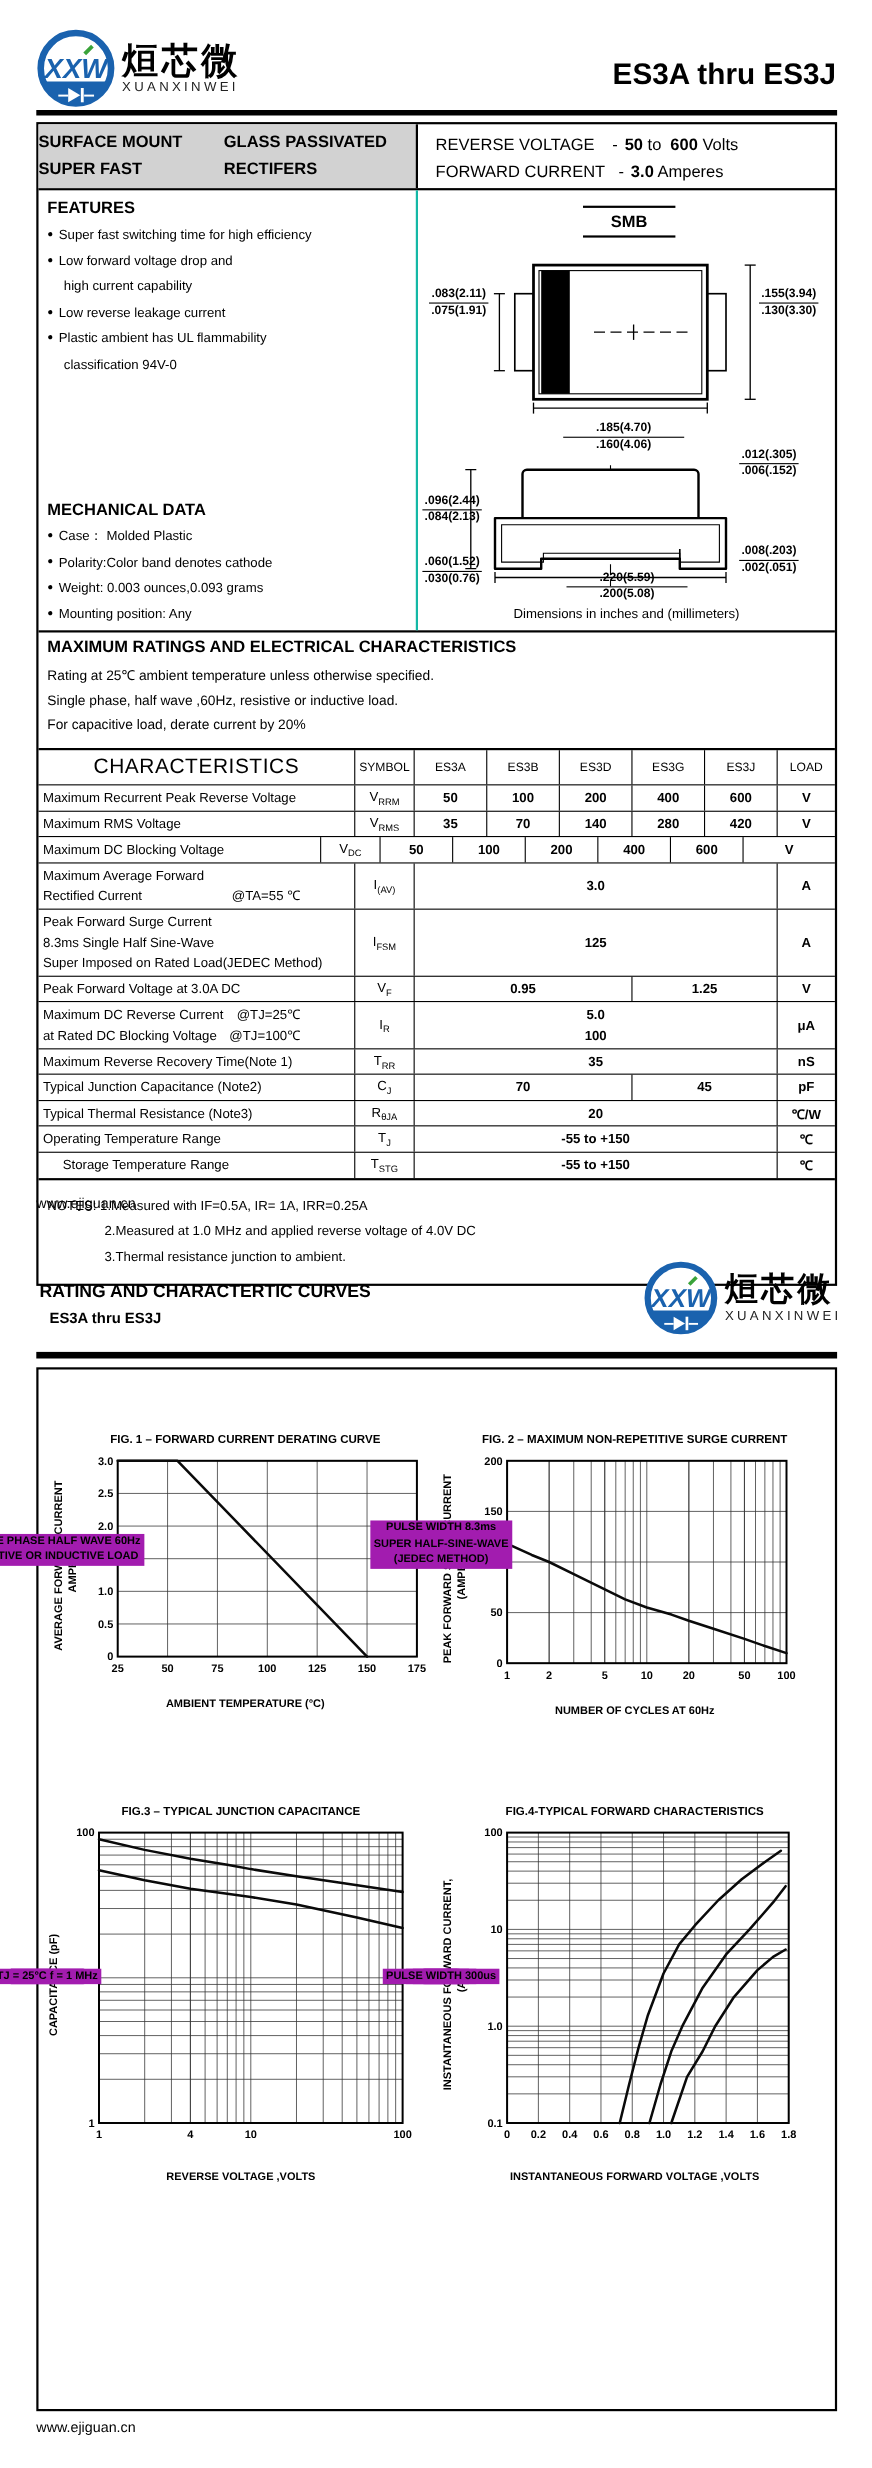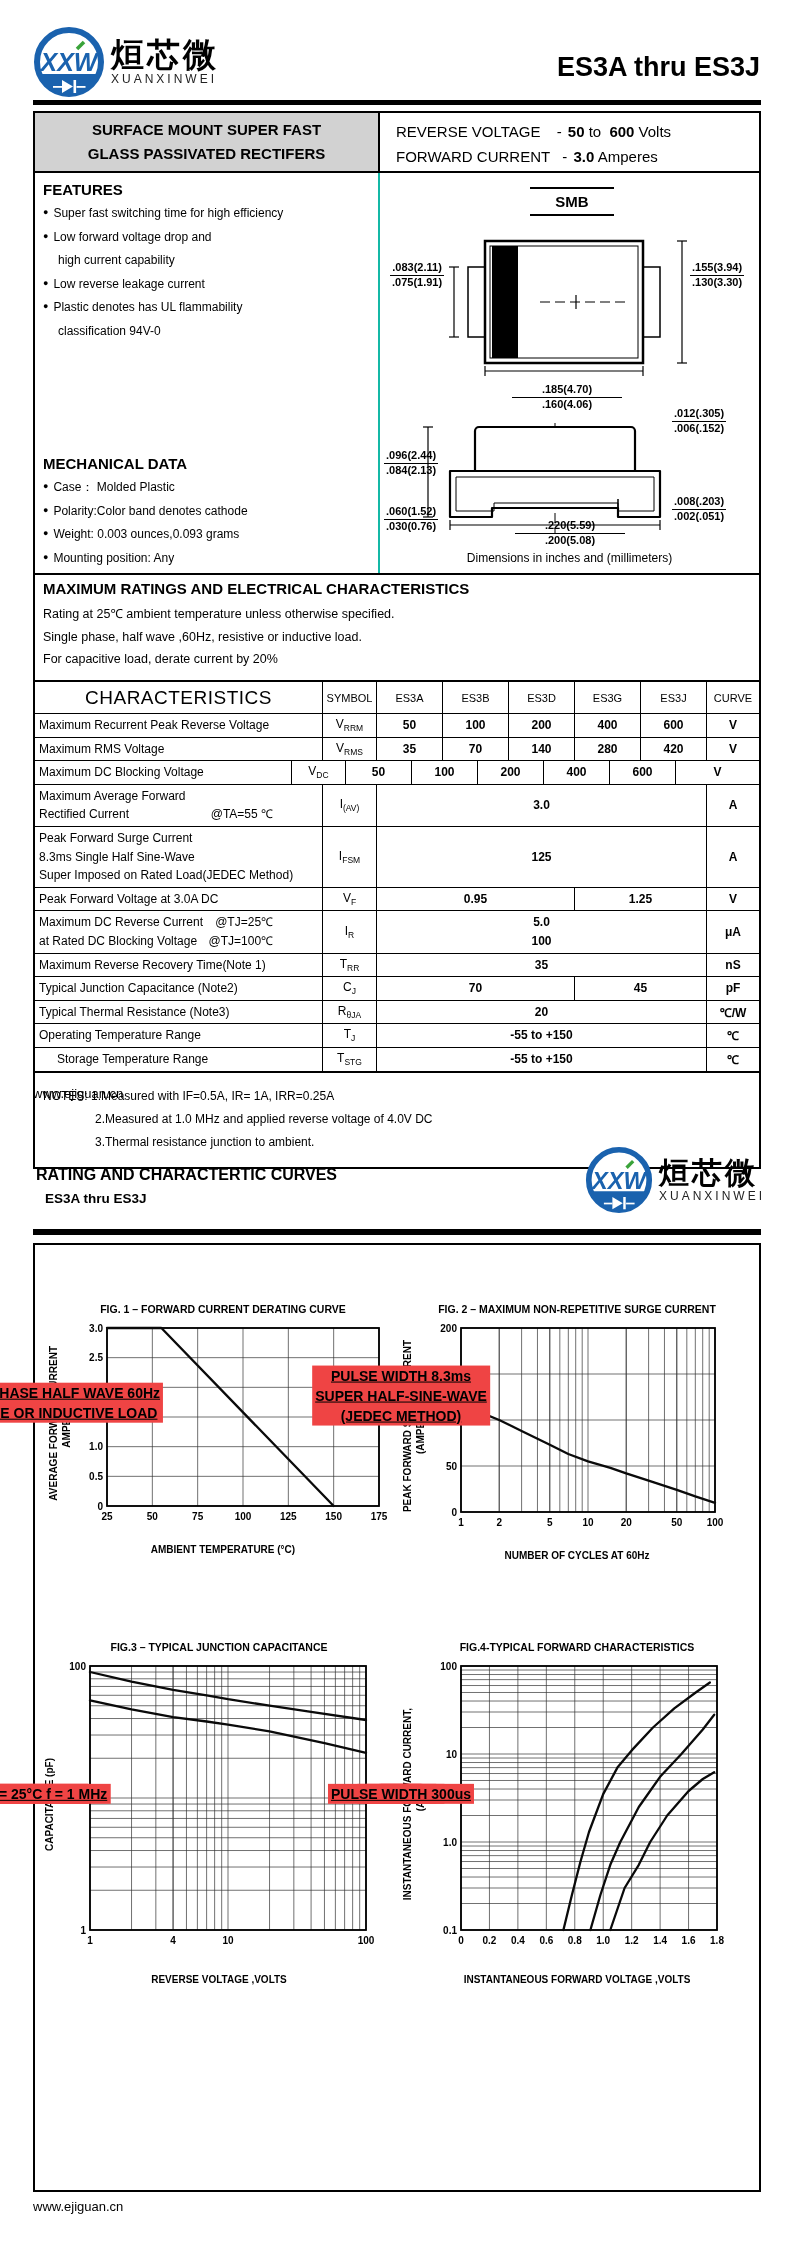--- a/index.html
+++ b/index.html
@@ -14,21 +14,21 @@
 
   
   #title1{right:33px;top:52px;font-size:27px;font-weight:bold;}
   .rule{background:#000;}
   #rule1{left:33px;top:100px;width:728px;height:5px;}
 
   
   #mainbox{left:33px;top:111px;width:728px;border:2px solid #000;box-sizing:border-box;}
   .banner-row{display:flex;border-bottom:2px solid #000;height:58px;}
   .banner-left{width:345px;background:#d2d2d2;border-right:2px solid #000;
-    display:flex;flex-direction:column;justify-content:center;align-items:center;
+    display:flex;flex-direction:row;justify-content:center;align-items:center;
     font-weight:bold;font-size:15px;line-height:1.6;box-sizing:border-box;}
   .banner-right{flex:1;font-size:15px;padding:7px 0 0 16px;line-height:1.65;}
   .banner-right b{font-weight:bold;}
   .banner-right span{margin-right:4px;}
 
   .detail-row{display:flex;height:400px;border-bottom:2px solid #000;}
   .detail-left{width:345px;border-right:2px solid #14b8a6;position:relative;box-sizing:border-box;}
   .detail-right{flex:1;position:relative;}
 
   .sec-h{font-size:15px;font-weight:bold;}
@@ -87,22 +87,22 @@
   #fig2{left:366px;top:58px;width:352px;}
   #fig3{left:8px;top:396px;width:352px;}
   #fig4{left:366px;top:396px;width:352px;}
   .fig-title{text-align:center;font-size:10.5px;font-weight:bold;margin-bottom:7px;}
   .fig-body{display:flex;align-items:center;position:relative;}
   .ylab{writing-mode:vertical-rl;transform:rotate(180deg);font-size:10px;font-weight:bold;
         text-align:center;white-space:pre-line;line-height:1.3;}
   .xlab{text-align:center;font-size:10px;font-weight:bold;margin-top:20px;}
   #fig3 .xlab,#fig4 .xlab{margin-top:26px;}
   svg.plot text.tick{font-size:10px;font-weight:bold;font-family:"Liberation Sans",sans-serif;}
-  .ann{position:absolute;transform:translate(-50%,-50%);background:#ef4444;font-size:14px;
-       font-weight:bold;text-align:center;line-height:1.45;padding:0 3px;white-space:nowrap;text-decoration:underline;}
+  .ann{position:absolute;transform:translate(-50%,-50%);background:#a21caf;font-size:10px;
+       font-weight:bold;text-align:center;line-height:1.45;padding:0 3px;white-space:nowrap;}
 </style>
 </head>
 <body>
 
 <div id="page">
 
   <div class="abs logo" style="left:33px;top:26px;">
     <svg width="72" height="72" viewBox="0 0 72 72">
       <circle cx="36" cy="36" r="32" fill="#fff" stroke="#1a62ae" stroke-width="6"></circle>
       <path d="M66.7,48 A33,33 0 0 1 5.3,48 Z" fill="#1a62ae"></path>
@@ -161,21 +161,21 @@
               </div>
               <div class="bullet-row cont">
                 <span>high current capability</span>
               </div>
               <div class="bullet-row">
                 <span class="bl">●</span>
                 <span>Low reverse leakage current</span>
               </div>
               <div class="bullet-row">
                 <span class="bl">●</span>
-                <span>Plastic denotes has UL flammability</span>
+                <span>Plastic ambient has UL flammability</span>
               </div>
               <div class="bullet-row cont">
                 <span>classification 94V-0</span>
               </div>
             </div>
         </div>
         <div class="mech">
           <div class="sec-h">MECHANICAL DATA</div>
           <div>
               <div class="bullet-row">
@@ -278,21 +278,21 @@
 
     <div class="char-table">
         <div class="tr head">
           <div class="td h-big" style="width: 288px;">CHARACTERISTICS</div>
           <div class="td" style="width: 54px;">SYMBOL</div>
           <div class="td" style="width: 66px;">ES3A</div>
           <div class="td" style="width: 66px;">ES3B</div>
           <div class="td" style="width: 66px;">ES3D</div>
           <div class="td" style="width: 66px;">ES3G</div>
           <div class="td" style="width: 66px;">ES3J</div>
-          <div class="td" style="width: 52px; flex: 1 1 0%;">CURVE</div>
+          <div class="td" style="width: 52px; flex: 1 1 0%;">LOAD</div>
         </div>
         <div class="tr">
           <div class="td name" style="width: 288px;">
             <div class="nline">
               <span>Maximum Recurrent Peak Reverse Voltage</span>
             </div>
           </div>
           <div class="td symc">
             <span>V<sub>RRM</sub></span>
           </div>

